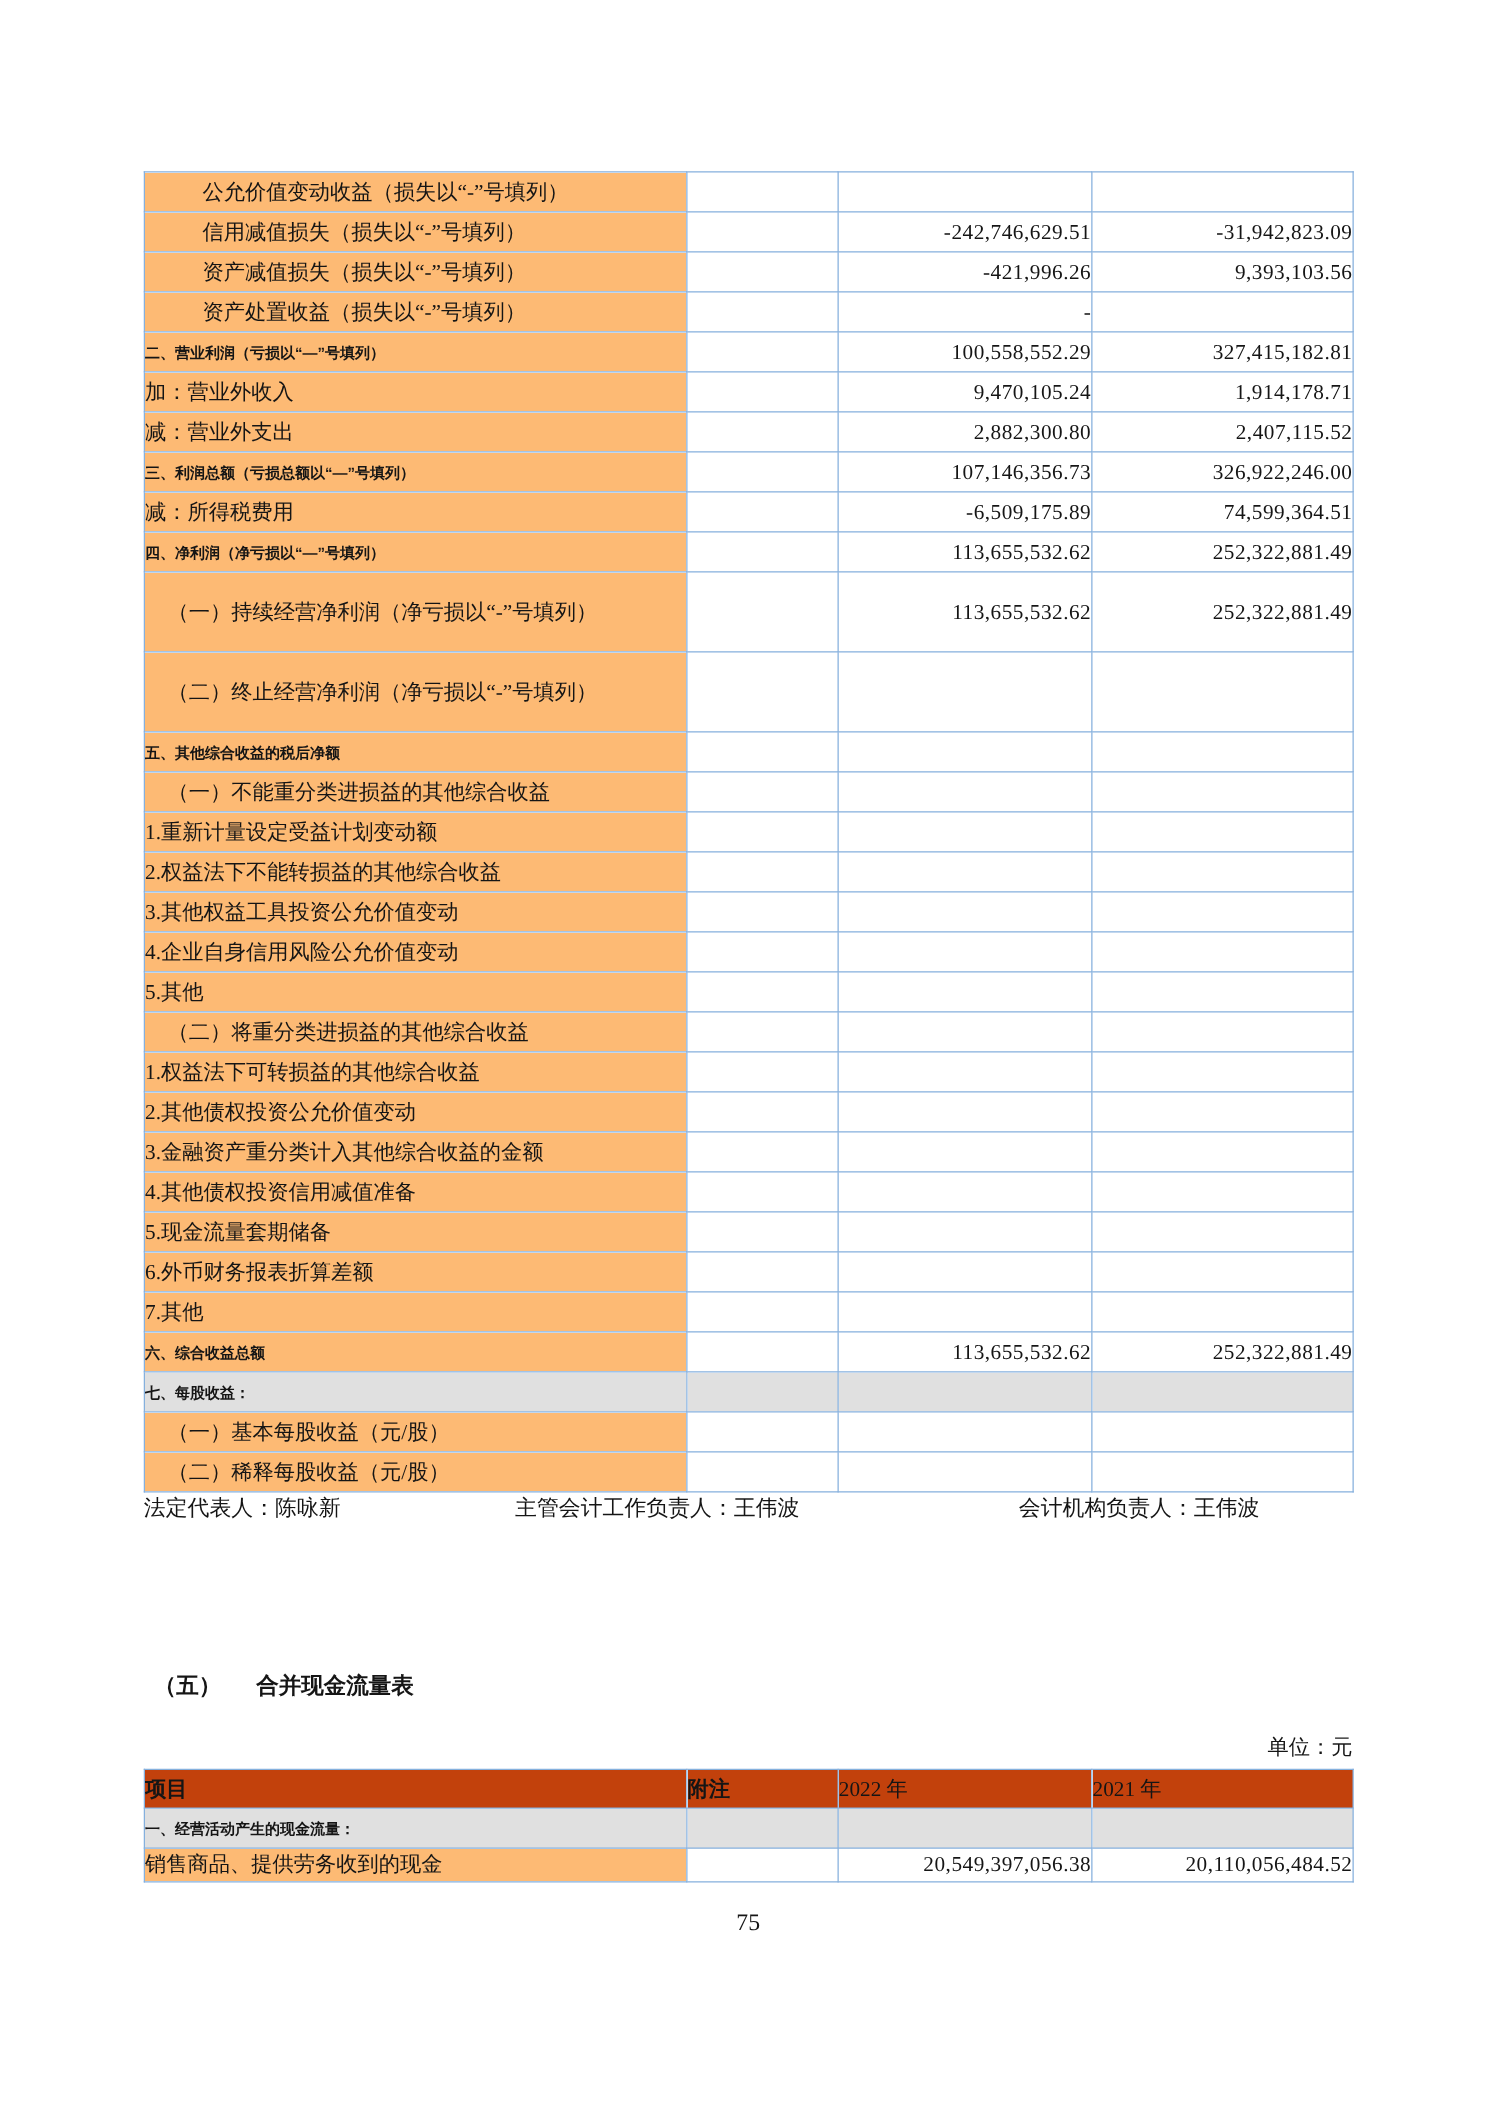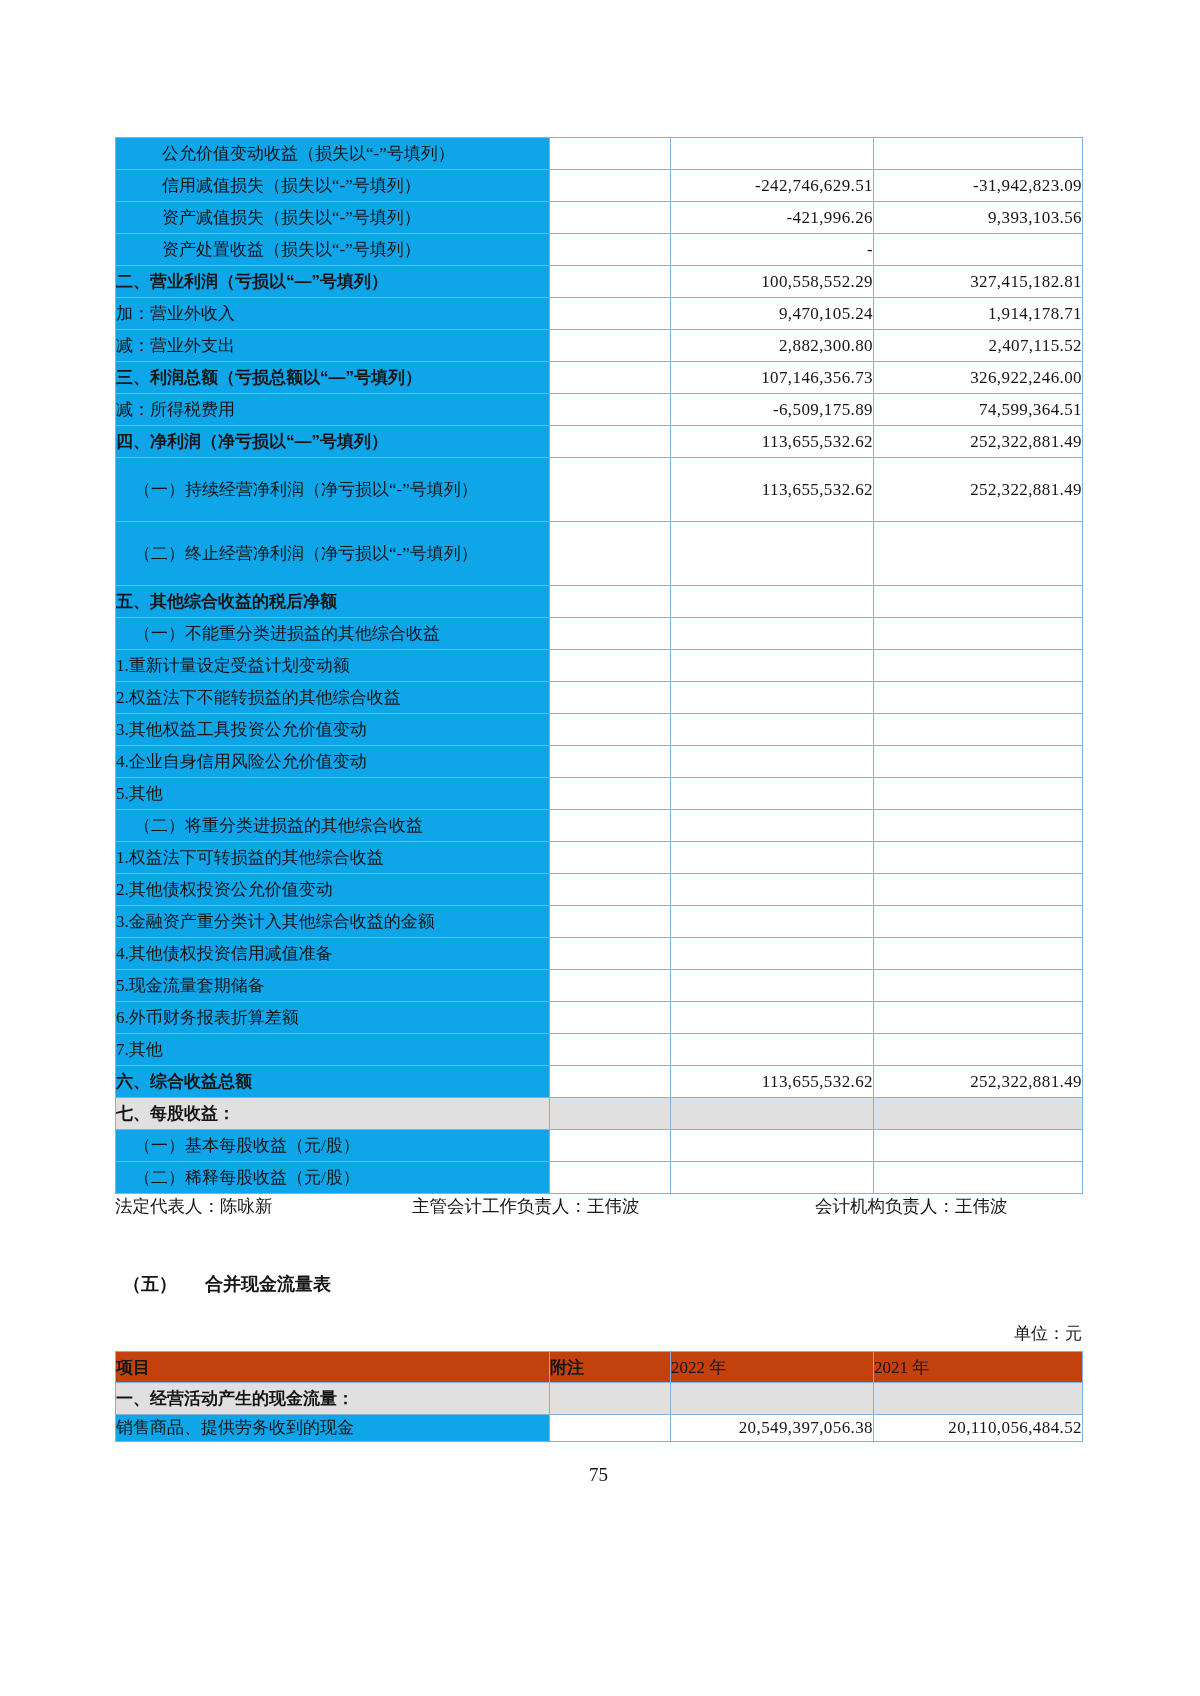--- a/index.html
+++ b/index.html
@@ -9,38 +9,38 @@
     overflow:hidden;
   }
   .content{position:absolute;left:115px;top:137px;width:967px;}
   table.fin{border-collapse:collapse;width:100%;table-layout:fixed;}
   table.fin td{
     border:1px solid #85b0dd;height:32px;font-size:17px;
     padding:0;box-sizing:border-box;vertical-align:middle;
     overflow:hidden;
   }
   col.c1{width:434px;} col.c2{width:121px;} col.c3{width:203px;} col.c4{width:209px;}
-  td.lbl{background:#0ea5e9;padding-left:8px;line-height:1.5;}
+  td.lbl{background:#fdba74;padding-left:8px;line-height:1.5;}
   td.note{background:#ffffff;}
   td.num{background:#ffffff;text-align:right;padding-right:12px;letter-spacing:.4px;white-space:nowrap;}
   tr.ind1 td.lbl{padding-left:18px;}
   tr.ind2 td.lbl{padding-left:46px;}
-  tr.bold td.lbl{font-weight:bold;font-family:"Liberation Sans","DejaVu Sans",sans-serif;font-size:17px;margin-top:34px;}
+  tr.bold td.lbl{font-weight:bold;font-family:"Liberation Sans","DejaVu Sans",sans-serif;font-size:12px;margin-top:34px;}
   tr.tall td{height:64px;}
   tr.tall td.lbl{padding-top:3px;padding-bottom:3px;}
   tr.grayfull td{background:#e0e0e0;}
   
   tr.thead td{background:#c2410c;text-align:left;height:31px;}
   tr.thead td.hb{font-weight:bold;font-family:"Liberation Sans","DejaVu Sans",sans-serif;}
   tr.r-last td{height:20px;}
   .sigline{position:relative;height:26px;font-size:17.5px;}
   .sigline span{position:absolute;top:0;white-space:nowrap;}
   .sig1{left:0;} .sig2{left:297px;} .sig3{left:700px;}
   .section-title{
-    margin-top:52px;font-size:18px;font-weight:bold;
+    margin-top:116px;font-size:18px;font-weight:bold;
     font-family:Liberation Sans, sans-serif;padding-left:8px;
   }
   .section-title .t2{margin-left:28px;}
   .unit-line{margin-top:26px;margin-bottom:6px;text-align:right;font-size:17px;}
   .pagenum{margin-top:22px;text-align:center;font-size:19px;}
 </style>
 </head>
 <body>
 
 <div class="page">

